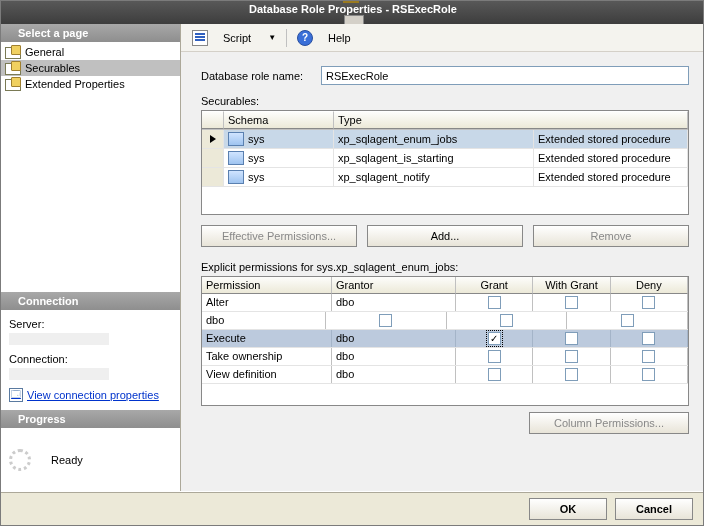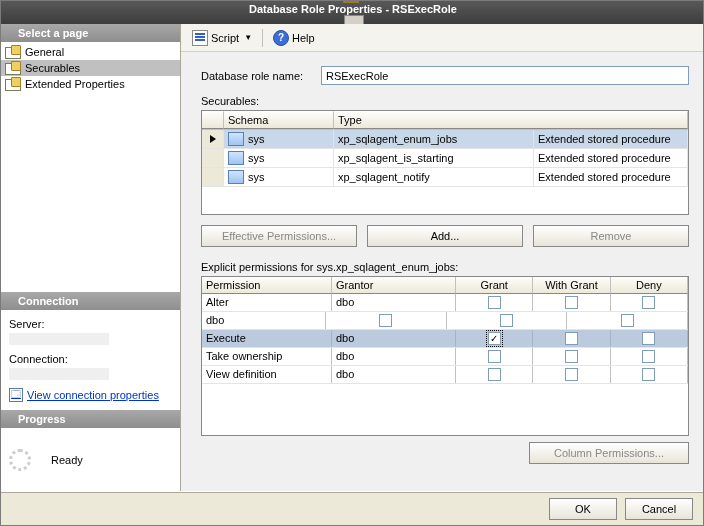--- a/index.html
+++ b/index.html
@@ -143,21 +143,21 @@
   background: #f4f3ee;
   border-bottom: 1px solid #d4d0c8;
   display: flex;
   align-items: center;
   padding: 0 6px;
   gap: 2px;
 }
 .tb-btn {
   display: flex;
   align-items: center;
-  gap: 3px;
+  gap: 15px;
   padding: 2px 5px;
 }
 .tb-icon {
   width: 16px; height: 16px;
   display: inline-block;
   background: #fff;
   border: 1px solid #888;
   position: relative;
 }
 .tb-icon.script::after {
@@ -259,21 +259,21 @@
   font-size: 11px;
 }
 .btn[disabled] { color: #888; }
 .perm-grid .ph {
   display:flex;
   background: #ece9d8;
 }
 .perm-grid {
   border:1px solid #888;
   background:#fff;
-  height: 160px;
+  height: 130px;
 }
 .perm-grid .ph .cell, .perm-grid .prow .cell {
   border-right:1px solid #c0c0c0;
   padding: 2px 4px;
 }
 .perm-grid .ph .cell {
   background: linear-gradient(#fdfdfb,#ece9d8);
   border-bottom:1px solid #888;
 }
 .perm-grid .prow { display:flex; border-bottom:1px solid #e4e4e4;}
@@ -302,21 +302,21 @@
   height: 35px;
   border-top: 1px solid #fff;
   box-shadow: inset 0 1px 0 #aca899;
   display:flex;
   justify-content:flex-end;
   align-items:center;
   gap:8px;
   padding: 0 10px;
   background:#ece9d8;
 }
-.footer .btn { width: 68px; flex:none;}
+.footer .btn { width: 78px; flex:none;font-weight:bold;}
 .sec-grid { height: 105px; }
 </style>
 </head>
 <body>
 
 <div class="titlebar">
   <span class="title-icon"></span>
   <span class="title-text">Database Role Properties - RSExecRole</span>
   <div class="win-btn">_</div>
   <div class="win-btn">□</div>

